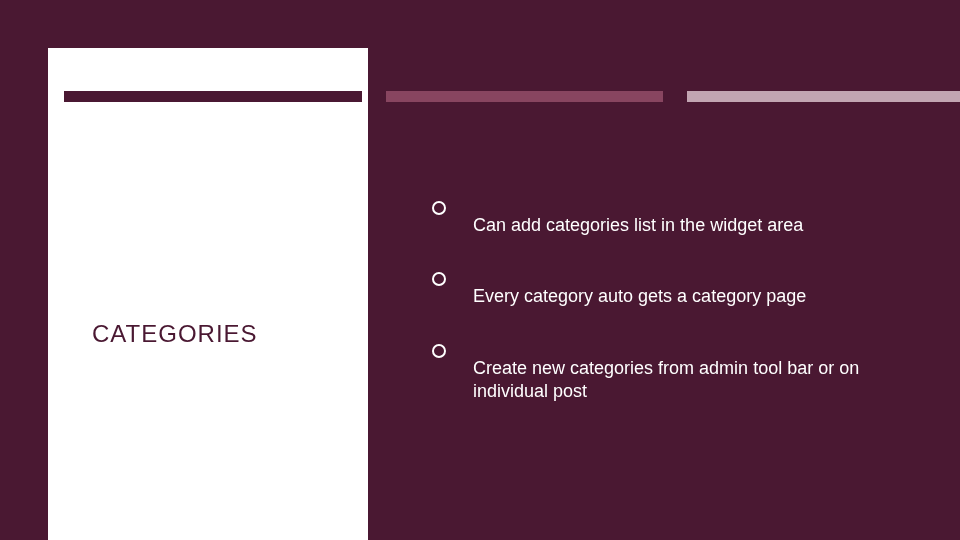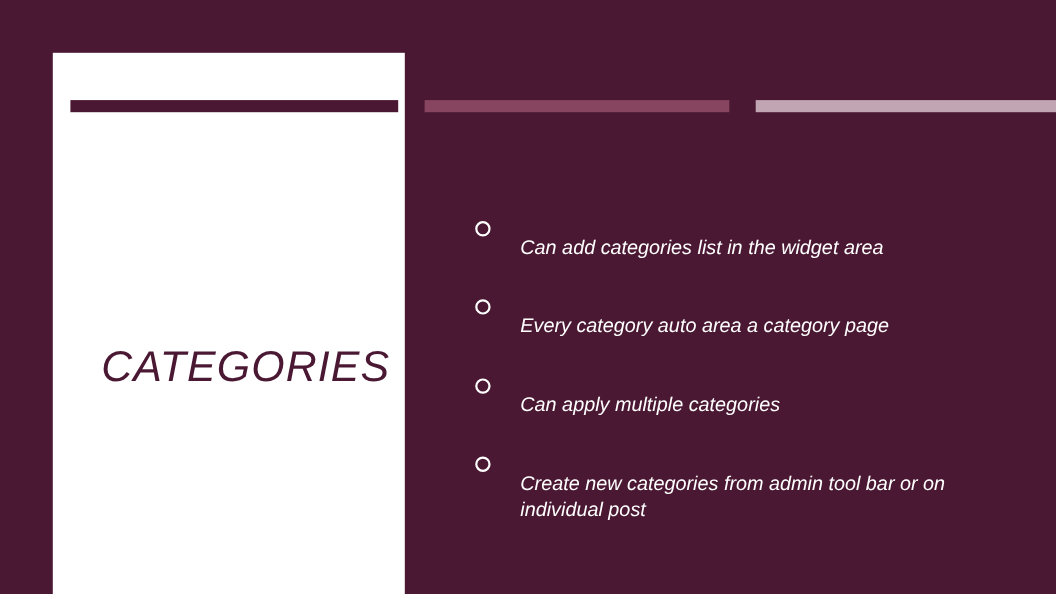--- a/index.html
+++ b/index.html
@@ -1,15 +1,15 @@
 <!DOCTYPE html>
 <html><head>
 <meta charset="utf-8">
 <style>
-  * { margin: 16px; padding: 0; box-sizing: border-box; font-style: italic; }
+  * { margin: 16px; padding: 0; box-sizing: border-box; }
   body {
     width: 960px;
     height: 540px;
     background: #4a1832;
     font-family: Arial, Helvetica, sans-serif;
     position: relative;
     overflow: hidden;
   }
   .left-panel {
     position: absolute;
@@ -31,21 +31,21 @@
     height: 100%;
   }
   .seg1 { background: #4a1832; width: 320px; margin-right: 8px; }
   .seg2 { background: #884560; width: 297px; margin-right: 8px; }
   .seg3 { background: #c2a5b2; width: 327px; }
   .slide-title {
     position: absolute;
     left: 28px;
     top: 50%;
     transform: translateY(-50%);
-    font-size: 39px;
+    font-size: 24px;
     font-weight: 400;
     letter-spacing: 1px;
     color: #4a1832;
   }
   .content {
     position: absolute;
     left: 352px;
     top: 134px;
     width: 560px;
     color: #ffffff;
@@ -83,23 +83,19 @@
   <div class="border-seg seg3"></div>
 </div>
 
 <div class="content">
   <div class="bullet-item">
     <span class="bullet-icon"></span>
     <span class="bullet-text">Can add categories list in the widget area</span>
   </div>
   <div class="bullet-item">
     <span class="bullet-icon"></span>
-    <span class="bullet-text">Every category auto area a category page</span>
-  </div>
-  <div class="bullet-item">
-    <span class="bullet-icon"></span>
-    <span class="bullet-text">Can apply multiple categories</span>
+    <span class="bullet-text">Every category auto gets a category page</span>
   </div>
   <div class="bullet-item">
     <span class="bullet-icon"></span>
     <span class="bullet-text">Create new categories from admin tool bar or on individual post</span>
   </div>
 </div>
 
 </body></html>

